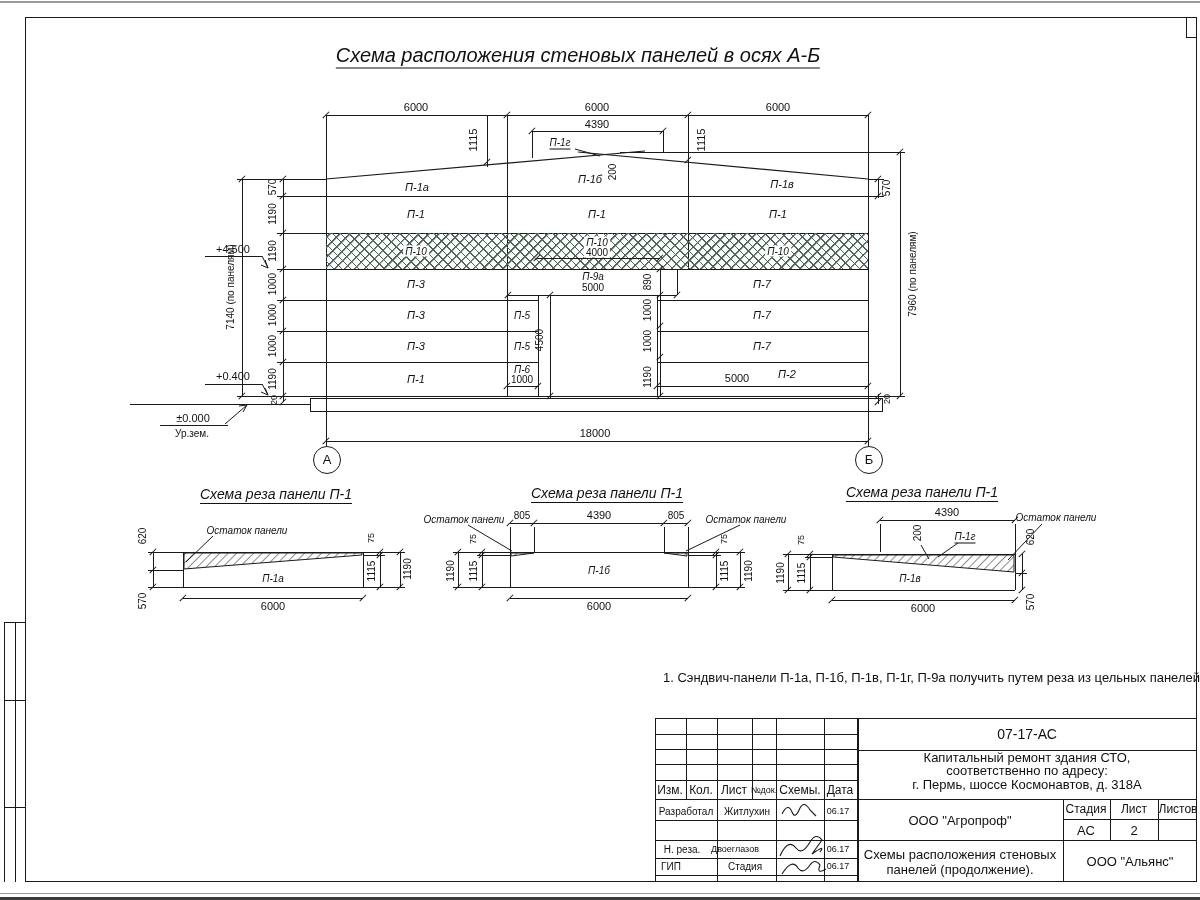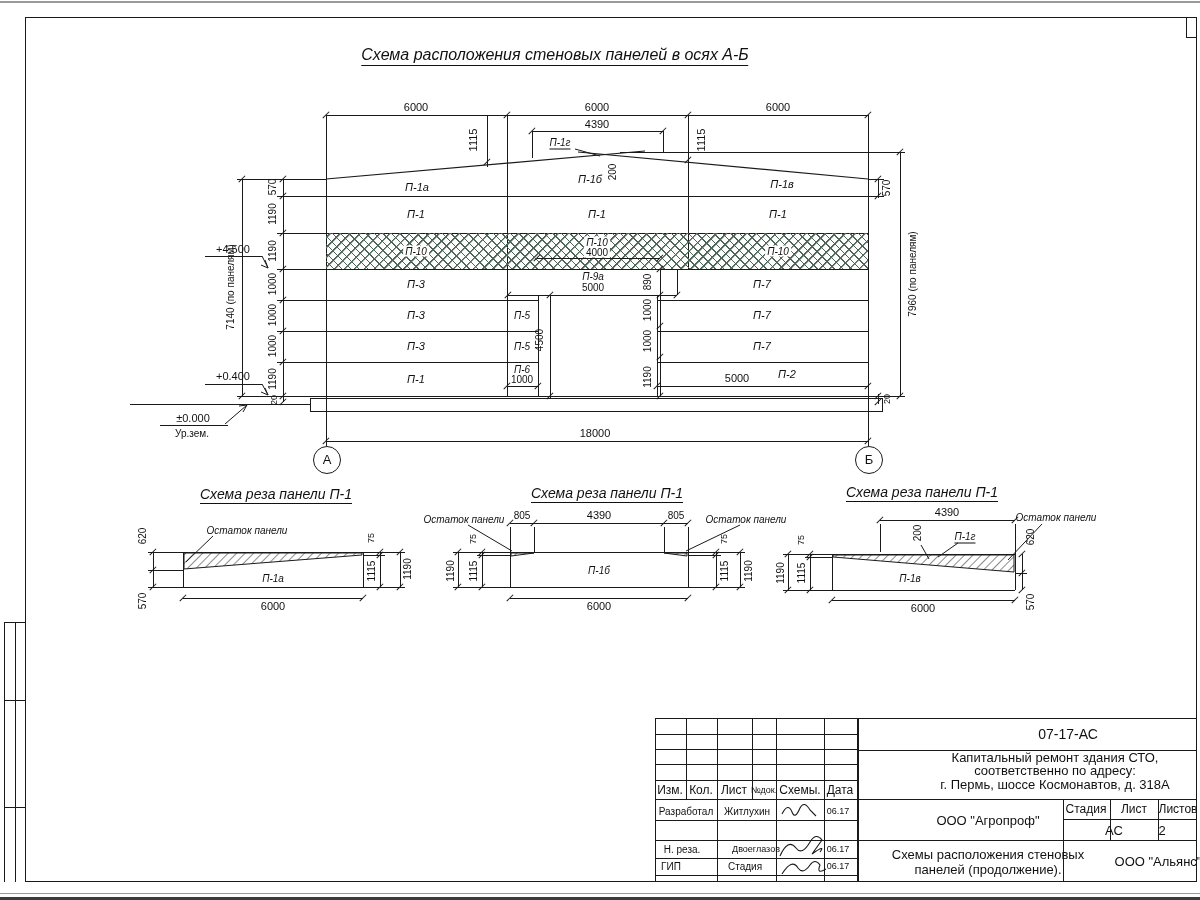--- a/index.html
+++ b/index.html
@@ -6,22 +6,22 @@
   #page{position:relative;width:1200px;height:900px;background:#ffffff;overflow:hidden;
         font-family:"Liberation Sans",sans-serif;color:#111;}
   .ln{position:absolute;background:#1a1a1a;}
   .t{position:absolute;font-size:11px;color:#111;white-space:nowrap;transform:translate(-50%,-50%);}
   .tl{position:absolute;font-size:13px;color:#111;white-space:nowrap;transform:translateY(-50%);}
   .vt{transform:translate(-50%,-50%) rotate(-90deg);}
   .it{font-style:italic;}
   .s10{font-size:10px;}
   .s9{font-size:9px;}
   .s12{font-size:12px;}
-  .s13{font-size:13px;margin-left:28px;}
-  .s14{font-size:14px;margin-left:41px;}
+  .s13{font-size:13px;}
+  .s14{font-size:14px;}
   .bgw{background:#fff;padding:0 2px;}
   .tk{position:absolute;width:9px;height:1.2px;background:#1a1a1a;transform:translate(-50%,-50%) rotate(-45deg);}
   .ul{border-bottom:1.2px solid #111;padding-bottom:1px;}
   .hatch{position:absolute;
      background:
        repeating-linear-gradient(45deg,transparent 0 5px,var(--hatch) 5px 6px),
        repeating-linear-gradient(-45deg,transparent 0 5px,var(--hatch) 6px 7px);}
   .circ{position:absolute;width:26px;height:26px;border:1.3px solid #1a1a1a;border-radius:50%;
         text-align:center;line-height:26px;font-size:13px;background:#fff;}
   .frame{position:absolute;border:1.6px solid #1a1a1a;box-sizing:border-box;background:transparent;}
@@ -38,21 +38,21 @@
 
   <div class="frame" style="left:25px;top:17px;width:1172px;height:865px;"></div>
   <div class="frame" style="left:1186px;top:17px;width:11px;height:21px;border-width:1px;"></div>
 
   <div class="ln" style="left:4px;top:622px;width:1px;height:260px"></div>
   <div class="ln" style="left:15px;top:622px;width:1px;height:260px"></div>
   <div class="ln" style="left:4px;top:622px;width:21px;height:1px"></div>
   <div class="ln" style="left:4px;top:700px;width:21px;height:1px"></div>
   <div class="ln" style="left:4px;top:807px;width:21px;height:1px"></div>
 
-  <div class="t it ul" style="left:555px;top:56px;font-size:16px;">Схема расположения стеновых панелей в осях А-Б</div>
+  <div class="t it ul" style="left:578px;top:56px;font-size:20px;">Схема расположения стеновых панелей в осях А-Б</div>
 
   <div class="ln" style="left:326px;top:115px;width:542px;height:1px"></div>
   <div class="tk" style="left:326px;top:115px"></div>
     <div class="tk" style="left:507px;top:115px"></div>
   <div class="tk" style="left:688px;top:115px"></div>
     <div class="tk" style="left:868px;top:115px"></div>
   <div class="t" style="left:416px;top:107px">6000</div>
   <div class="t" style="left:597px;top:107px">6000</div>
   <div class="t" style="left:778px;top:107px">6000</div>
 
@@ -339,20 +339,21 @@
     <div class="tk" style="left:1022px;top:573px"></div>
     <div class="tk" style="left:1022px;top:590px"></div>
   <div class="t vt s10" style="left:1030px;top:537px">620</div>
   <div class="t vt s10" style="left:1030px;top:602px">570</div>
   <div class="ln" style="left:1015px;top:573px;width:12px;height:1px"></div>
   <div class="ln" style="left:832px;top:600px;width:183px;height:1px"></div>
   <div class="tk" style="left:832px;top:600px"></div>
     <div class="tk" style="left:1015px;top:600px"></div>
   <div class="t" style="left:923px;top:608px">6000</div>
 
+  <div class="tl" style="left:663px;top:677px">1. Сэндвич-панели П-1а, П-1б, П-1в, П-1г, П-9а получить путем реза из цельных панелей</div>
 
   <div class="frame" style="left:655px;top:718px;width:542px;height:164px;"></div>
 
   <div class="ln" style="left:686px;top:718px;width:1px;height:81px"></div>
   <div class="ln" style="left:717px;top:718px;width:1px;height:164px"></div>
   <div class="ln" style="left:752px;top:718px;width:1px;height:81px"></div>
   <div class="ln" style="left:776px;top:718px;width:1px;height:164px"></div>
   <div class="ln" style="left:824px;top:718px;width:1px;height:164px"></div>
   <div class="ln" style="left:857px;top:718px;width:1.6px;height:164px"></div>
   <div class="ln" style="left:1063px;top:799px;width:1px;height:83px"></div>
@@ -376,21 +377,21 @@
   <div class="t s12" style="left:701px;top:790px">Кол.</div>
   <div class="t s12" style="left:734px;top:790px">Лист</div>
   <div class="t s9" style="left:764px;top:790px">№док.</div>
   <div class="t s12" style="left:800px;top:790px">Схемы.</div>
   <div class="t s12" style="left:840px;top:790px">Дата</div>
 
   <div class="t s10" style="left:686px;top:811px">Разработал</div>
   <div class="t s10" style="left:747px;top:811px">Житлухин</div>
   <div class="t s9" style="left:838px;top:811px">06.17</div>
   <div class="t s10" style="left:682px;top:849px">Н. реза.</div>
-  <div class="t s9" style="left:756px;top:849px">Двоеглазов</div>
+  <div class="t s9" style="left:735px;top:849px">Двоеглазов</div>
   <div class="t s9" style="left:838px;top:849px">06.17</div>
   <div class="t s10" style="left:671px;top:866px">ГИП</div>
   <div class="t s10" style="left:745px;top:866px">Стадия</div>
   <div class="t s9" style="left:838px;top:866px">06.17</div>
 
   <div class="t s14" style="left:1027px;top:734px">07-17-АС</div>
   <div class="t s13" style="left:1027px;top:757px">Капитальный ремонт здания СТО,</div>
   <div class="t s13" style="left:1027px;top:770px">соответственно по адресу:</div>
   <div class="t s13" style="left:1027px;top:784px">г. Пермь, шоссе Космонавтов, д. 318А</div>
   <div class="t s13" style="left:960px;top:820px">ООО "Агропроф"</div>

